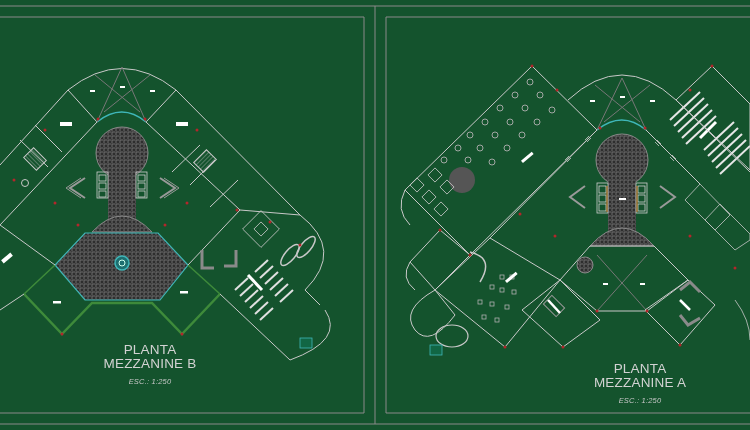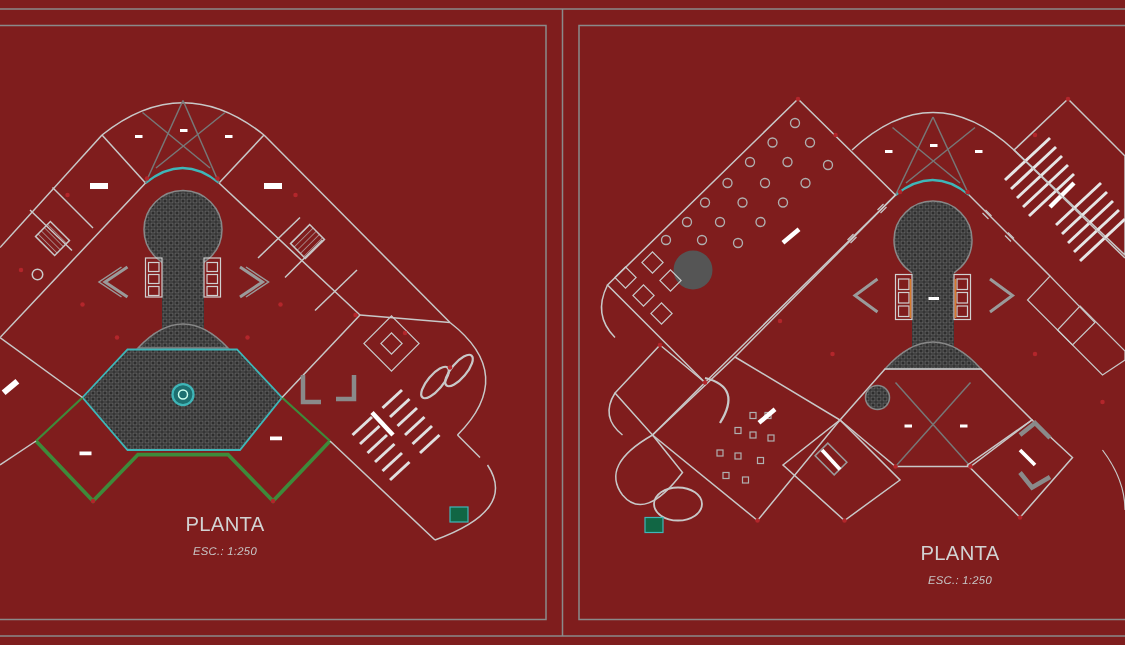--- a/index.html
+++ b/index.html
@@ -1,17 +1,17 @@
 <!DOCTYPE html>
 <html><head>
 <meta charset="utf-8">
 <style>
   html, body { margin: 0; padding: 0; background: #000; }
   body { width: 750px; height: 430px; overflow: hidden; position: relative; font-family: "Liberation Sans", sans-serif; }
-  .canvas { position: absolute; left: 0; top: 0; width: 750px; height: 430px; background: #7f1d1d; }
+  .canvas { position: absolute; left: 0; top: 0; width: 750px; height: 430px; background: #14532d; }
   svg.plan { position: absolute; left: 0; top: 0; width: 750px; height: 430px; }
   .title { position: absolute; color: #d2d2d2; text-align: center; line-height: 1.05; letter-spacing: 0.2px; }
   .title .l1, .title .l2 { display: block; font-size: 13.5px; }
   .title .scale { display: block; font-size: 7.5px; margin-top: 7px; color: #c8c8c8; font-style: italic; }
   #title-b { left: 70px; top: 343px; width: 160px; }
   #title-a { left: 560px; top: 362px; width: 160px; }
 </style>
 </head>
 <body>
 
@@ -311,19 +311,21 @@
         <path d="M565,160 l4,-4 m-2,6 l4,-4"></path>
           <path d="M585,140 l4,-4 m-2,6 l4,-4"></path>
         <path d="M657,140 l4,4 m-6,-2 l4,4"></path>
           <path d="M672,155 l4,4 m-6,-2 l4,4"></path>
       </g>
     </g>
   </svg>
 
   <div class="title" id="title-b">
     <span class="l1">PLANTA</span>
+    <span class="l2">MEZZANINE B</span>
     <span class="scale">ESC.: 1:250</span>
   </div>
   <div class="title" id="title-a">
     <span class="l1">PLANTA</span>
+    <span class="l2">MEZZANINE A</span>
     <span class="scale">ESC.: 1:250</span>
   </div>
 </div>
 
 </body></html>

